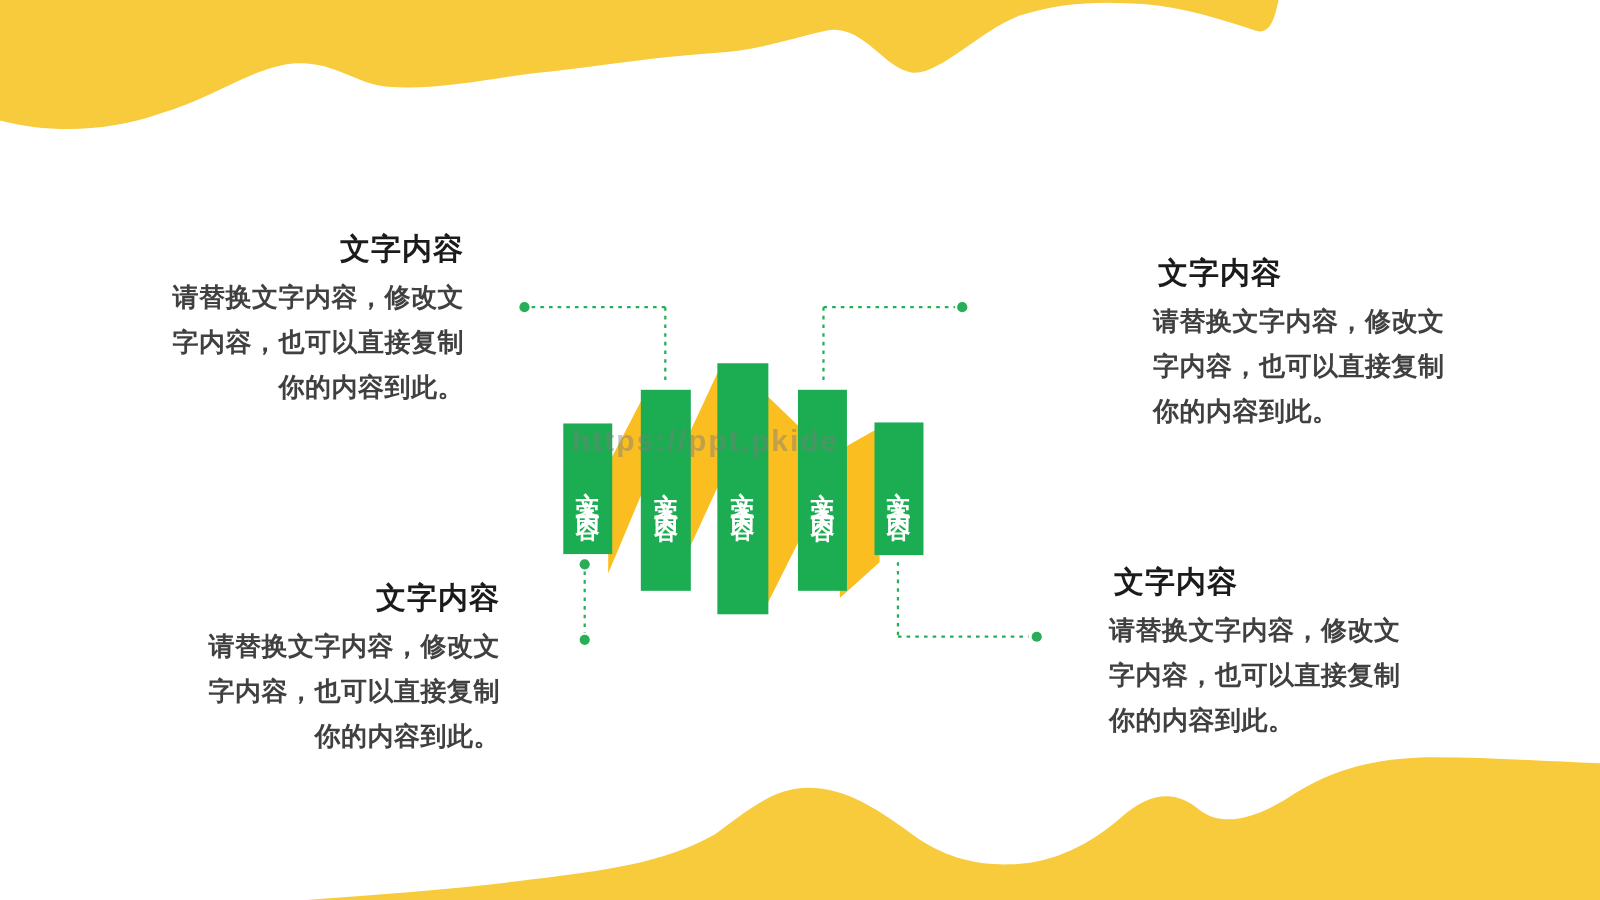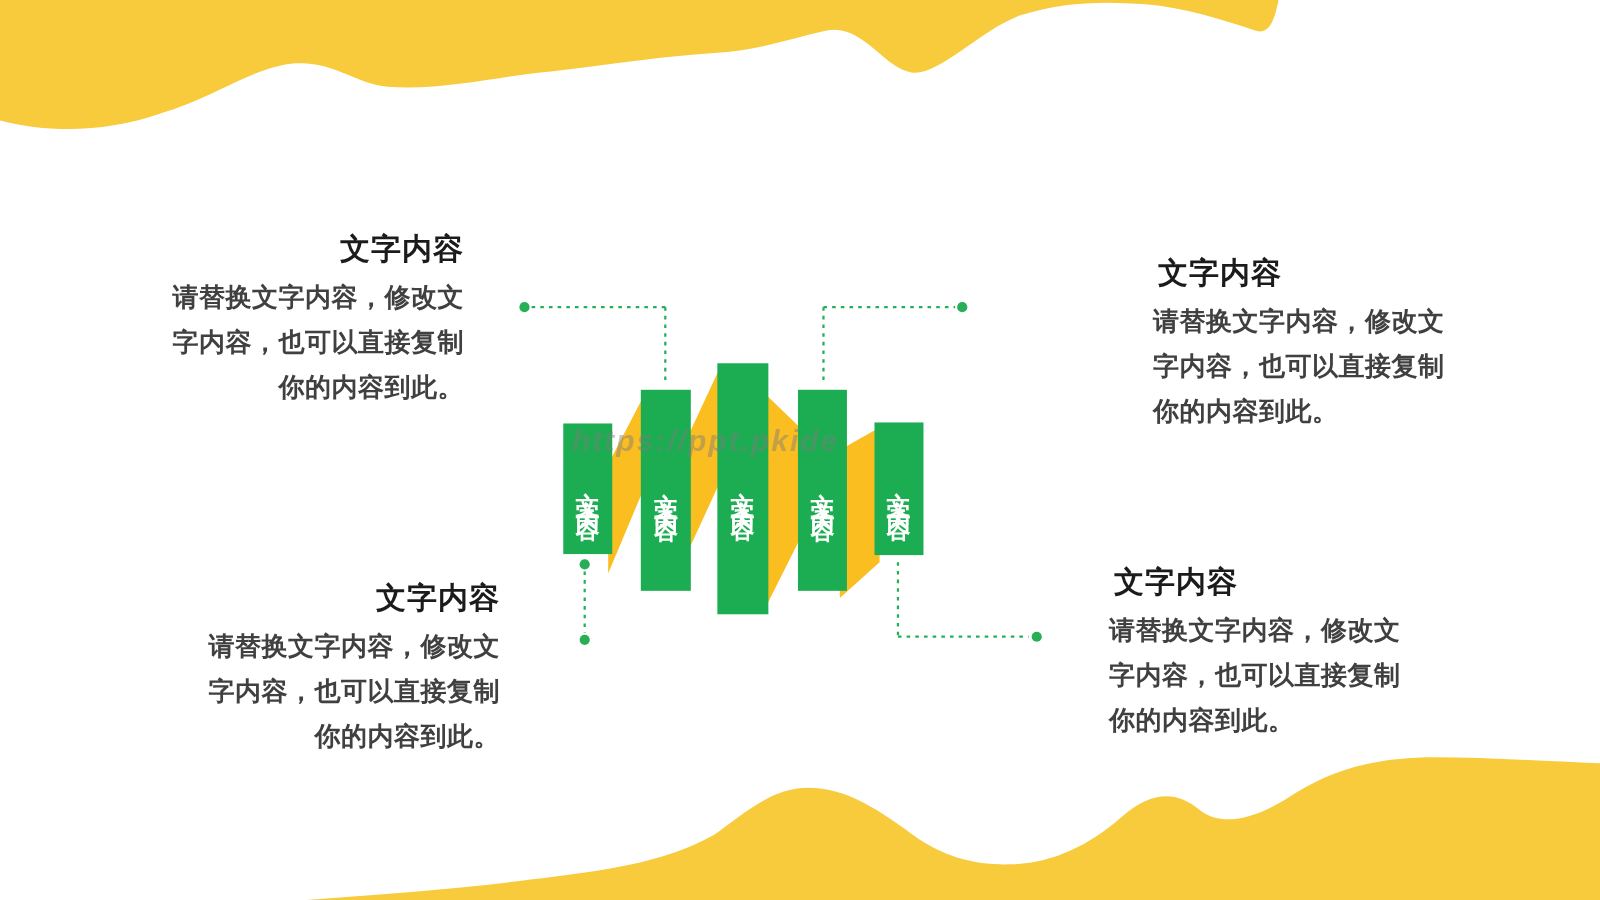--- a/index.html
+++ b/index.html
@@ -25,21 +25,21 @@
     letter-spacing:0.5px;white-space:nowrap;
   }
   .text-block.align-right{text-align:right;}
   .text-block.align-left{text-align:left;}
   .text-block .heading{margin-bottom:7px;}
   .text-block.align-left .heading{padding-left:5px;}
 
   .watermark{
     position:absolute;left:572px;top:424px;width:420px;
     font-size:30px;font-weight:bold;color:rgba(125,125,125,0.45);
-    letter-spacing:2px;white-space:nowrap;pointer-events:none;font-style:italic;
+    letter-spacing:2px;white-space:nowrap;pointer-events:none;
   }
 </style>
 </head>
 <body>
 
 <div class="stage">
 
   <svg class="bg" viewBox="0 0 1568 882" preserveAspectRatio="none">
 
     <path fill="#F7CB3C" d="M 0,0 L 1253,0

